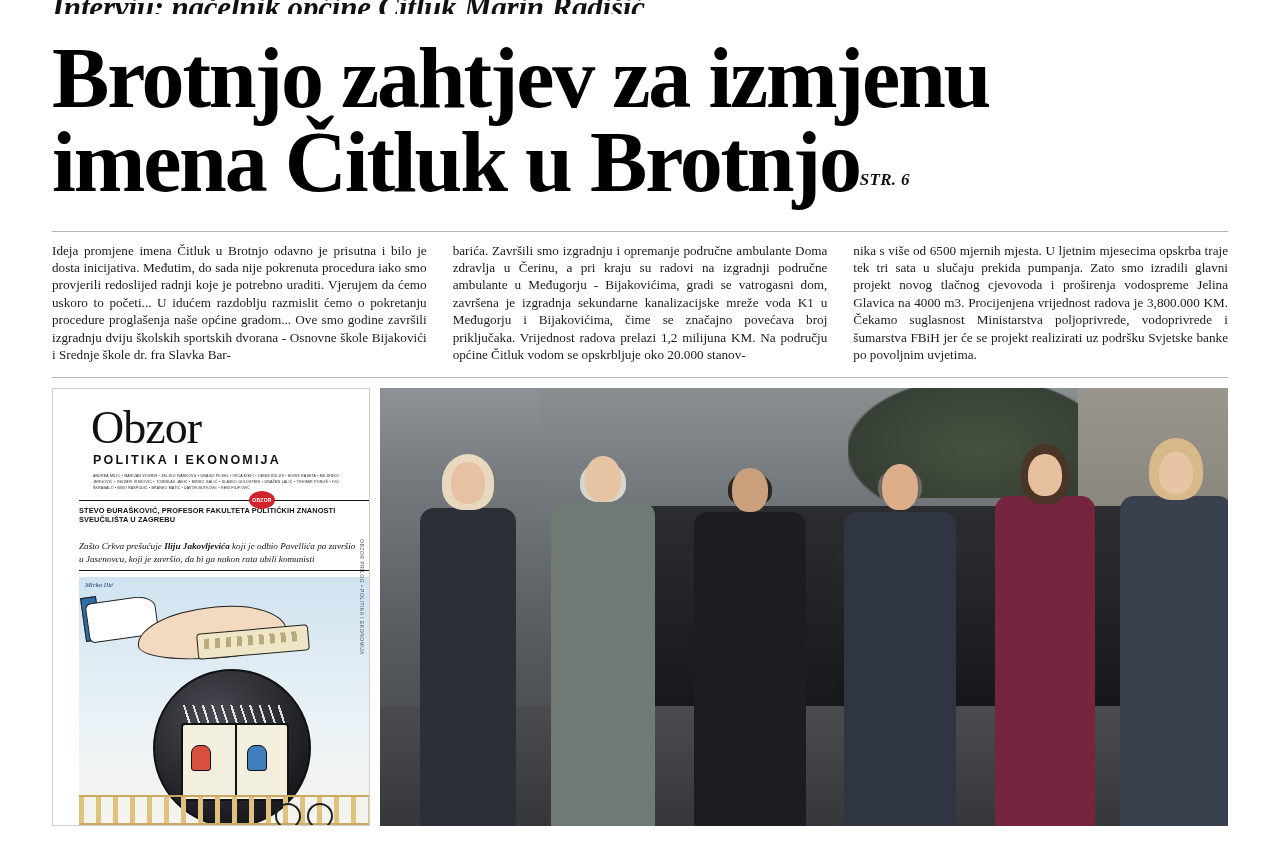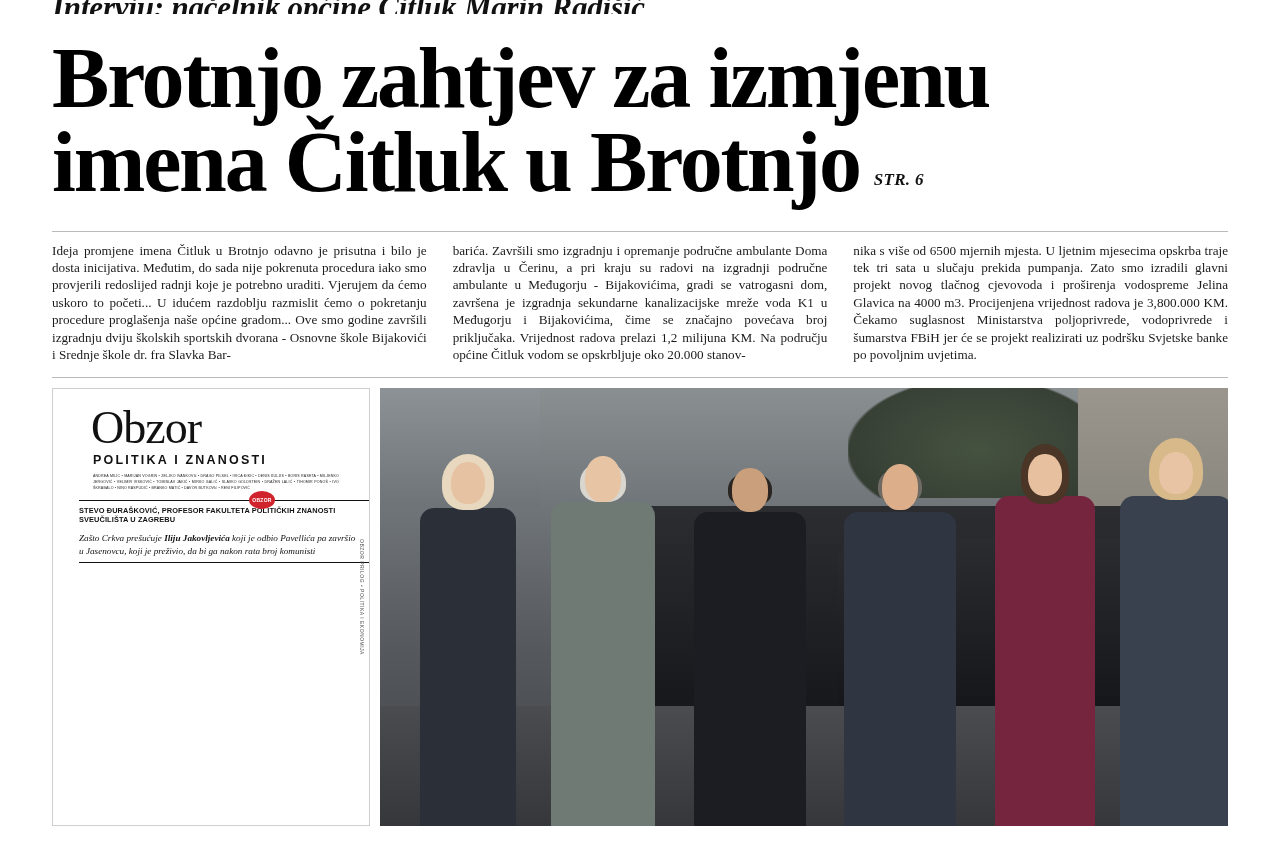--- a/index.html
+++ b/index.html
@@ -41,21 +41,20 @@
     color: #000;
     font-size: 86px;
     line-height: 0.98;
     letter-spacing: -2.2px;
     margin: 14px 0 0 0;
     white-space: nowrap;
   }
   .headline-line2-wrap {
     display: flex;
     align-items: baseline;
-    gap: 14px;
   }
   .page-ref {
     font-family: "Liberation Serif", serif;
     font-style: italic;
     font-weight: 700;
     font-size: 17px;
     letter-spacing: 0.3px;
     color: #111;
     position: relative;
     top: -6px;
@@ -155,21 +154,21 @@
     border-top: 1px solid #111;
     margin: 10px 0 0 10px;
     width: 292px;
   }
   .cover-author {
     font-family: "Liberation Sans", sans-serif;
     font-weight: 700;
     font-size: 7.4px;
     letter-spacing: 0.1px;
     color: #111;
-    margin: 5px 0 8px 10px;
+    margin: 5px 0 16px 10px;
   }
   .cover-deck {
     font-family: Liberation Serif, serif;
     font-style: italic;
     font-size: 9.2px;
     line-height: 1.35;
     color: #111;
     margin: 4px 0 0 10px;
     width: 290px;
   }
@@ -400,33 +399,51 @@
       <p>nika s više od 6500 mjernih mjesta. U ljetnim mjesecima opskrba traje tek tri sata u slučaju prekida pumpanja. Zato smo izradili glavni projekt novog tlačnog cjevovoda i proširenja vodospreme Jelina Glavica na 4000 m3. Procijenjena vrijednost radova je 3,800.000 KM. Čekamo suglasnost Ministarstva poljoprivrede, vodoprivrede i šumarstva FBiH jer će se projekt realizirati uz podršku Svjetske banke po povoljnim uvjetima.</p>
     </div>
   </div>
 
   <hr class="rule rule-bottom">
 
   <div class="lower">
 
     <div class="cover">
       <div class="cover-title">Obzor</div>
-      <div class="cover-sub">POLITIKA I ZNANOSTI</div>
+      <div class="cover-sub">POLITIKA I EKONOMIJA</div>
       <div class="cover-namestrip">ANDREA MILIĆ • MARIJAN VOGRIN • ŽELJKO IVANKOVIć • DRAGO PILSEL • IVICA ĐIKIĆ • DENIS KULJIŠ • BORIS RAŠETA • MILJENKO JERGOVIĆ • VELIMIR VISKOVIĆ • TOMISLAV JAKIĆ • MIRKO GALIĆ • SLAVKO GOLDSTEIN • DRAŽEN LALIĆ • TIHOMIR PONOŠ • IVO ŠKRABALO • NINO RASPUDIĆ • BRANKO MATIĆ • DAVOR BUTKOVIć • RENI FILIPOVIĆ</div>
       <div class="cover-redblob">
         <span>OBZOR</span>
       </div>
       <div class="cover-hline"></div>
       <div class="cover-author">STEVO ĐURAŠKOVIĆ, PROFESOR FAKULTETA POLITIČKIH ZNANOSTI SVEUČILIŠTA U ZAGREBU</div>
       <div class="cover-deck">
         <span>Zašto Crkva prešućuje </span><b>Iliju Jakovljevića</b><span> koji je odbio Pavellića pa završio</span>
-        <div>u Jasenovcu, koji je preživio, da bi ga nakon rata broj komunisti</div>
+        <div>u Jasenovcu, koji je završio, da bi ga nakon rata ubili komunisti</div>
       </div>
       <div class="cover-hline2"></div>
 
+      <div class="cartoon">
+        <div class="signature">Mirko Ilić</div>
+        <div class="cuff"></div>
+        <div class="arm"></div>
+        <div class="hand"></div>
+        <div class="cityband"></div>
+        <div class="globe">
+          <div class="rays"></div>
+          <div class="window"></div>
+          <div class="kid k1"></div>
+          <div class="kid k2"></div>
+        </div>
+        <div class="fence"></div>
+        <div class="bike">
+          <div class="w w1"></div>
+          <div class="w w2"></div>
+        </div>
+      </div>
       <div class="cover-sidecode">OBZOR PRILOG • POLITIKA I EKONOMIJA</div>
     </div>
 
     <div class="photo">
       <div class="sky"></div>
       <div class="building-left"></div>
       <div class="tree"></div>
       <div class="wall"></div>
       <div class="car"></div>
       <div class="car2"></div>

